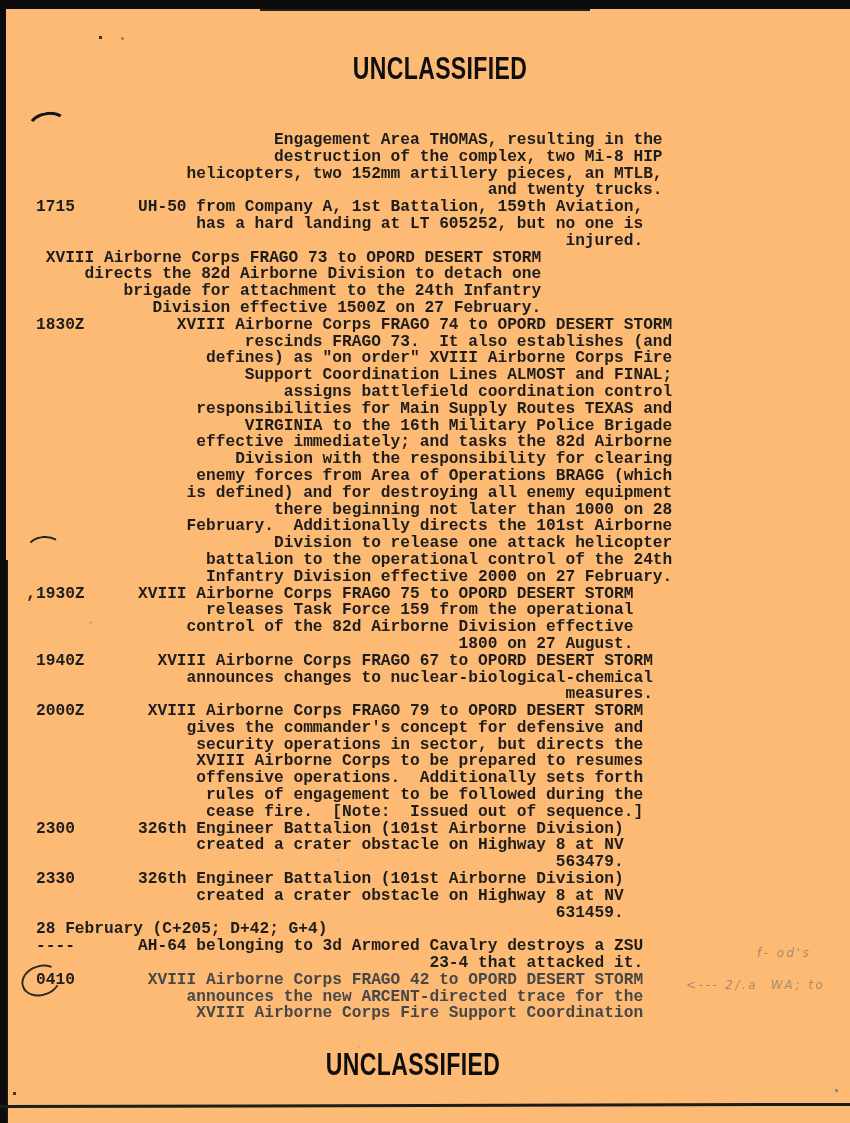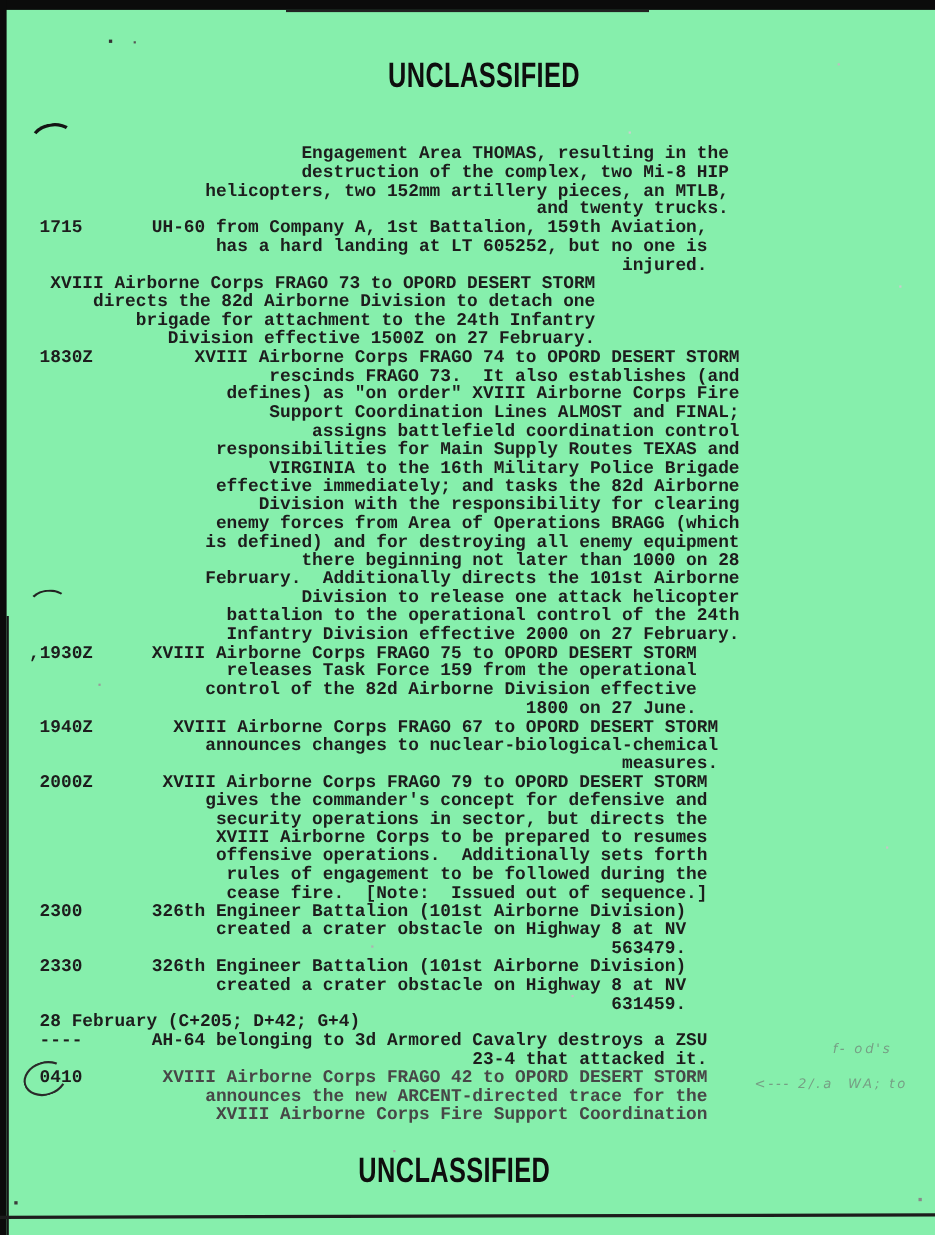--- a/index.html
+++ b/index.html
@@ -1,18 +1,18 @@
 <!DOCTYPE html>
 <html><head>
 <meta charset="utf-8">
 <style>
   html,body { margin:0; padding:0; background:#ffffff; }
   .page {
     position:relative; width:850px; height:1123px;
-    background:#86efac; overflow:hidden;
+    background:#fdba74; overflow:hidden;
     font-family:"Liberation Mono", monospace;
   }
   
   .scan-edge-top { position:absolute; top:0; left:0; width:850px; height:9px; background:#0b0b0b; }
   .scan-edge-top::after { content:""; position:absolute; top:9px; left:260px; width:330px; height:2px; background:#222; }
   .scan-edge-left { position:absolute; top:0; left:0; width:6px; height:1123px; background:#0b0b0b; }
   .scan-edge-left::after { content:""; position:absolute; top:560px; left:6px; width:2px; height:563px; background:#161616; }
   .scan-line-bottom { position:absolute; left:-4px; top:1104px; width:860px; height:2.5px; background:#1c1c1c; transform:rotate(-0.15deg); }
 
   
@@ -81,21 +81,21 @@
   <div class="log" id="log-sections">
       <div class="entry">
     <span class="entry-time"></span>
     <pre class="entry-text">     Engagement Area THOMAS, resulting in the
      destruction of the complex, two Mi-8 HIP
      helicopters, two 152mm artillery pieces, an MTLB,
      and twenty trucks.</pre>
   </div>
       <div class="entry">
     <span class="entry-time">1715</span>
-    <pre class="entry-text">UH-60 from Company A, 1st Battalion, 159th Aviation,
+    <pre class="entry-text">UH-50 from Company A, 1st Battalion, 159th Aviation,
      has a hard landing at LT 605252, but no one is
      injured.</pre>
   </div>
       <div class="entry">
     <pre class="entry-text">XVIII Airborne Corps FRAGO 73 to OPORD DESERT STORM
      directs the 82d Airborne Division to detach one
      brigade for attachment to the 24th Infantry
      Division effective 1500Z on 27 February.</pre>
   </div>
       <div class="entry">
@@ -115,21 +115,21 @@
      February.  Additionally directs the 101st Airborne
      Division to release one attack helicopter
      battalion to the operational control of the 24th
      Infantry Division effective 2000 on 27 February.</pre>
   </div>
       <div class="entry">
     <span class="entry-time hang">,1930Z</span>
     <pre class="entry-text">XVIII Airborne Corps FRAGO 75 to OPORD DESERT STORM
      releases Task Force 159 from the operational
      control of the 82d Airborne Division effective
-     1800 on 27 June.</pre>
+     1800 on 27 August.</pre>
   </div>
       <div class="entry">
     <span class="entry-time">1940Z</span>
     <pre class="entry-text">XVIII Airborne Corps FRAGO 67 to OPORD DESERT STORM
      announces changes to nuclear-biological-chemical
      measures.</pre>
   </div>
       <div class="entry">
     <span class="entry-time">2000Z</span>
     <pre class="entry-text">XVIII Airborne Corps FRAGO 79 to OPORD DESERT STORM

